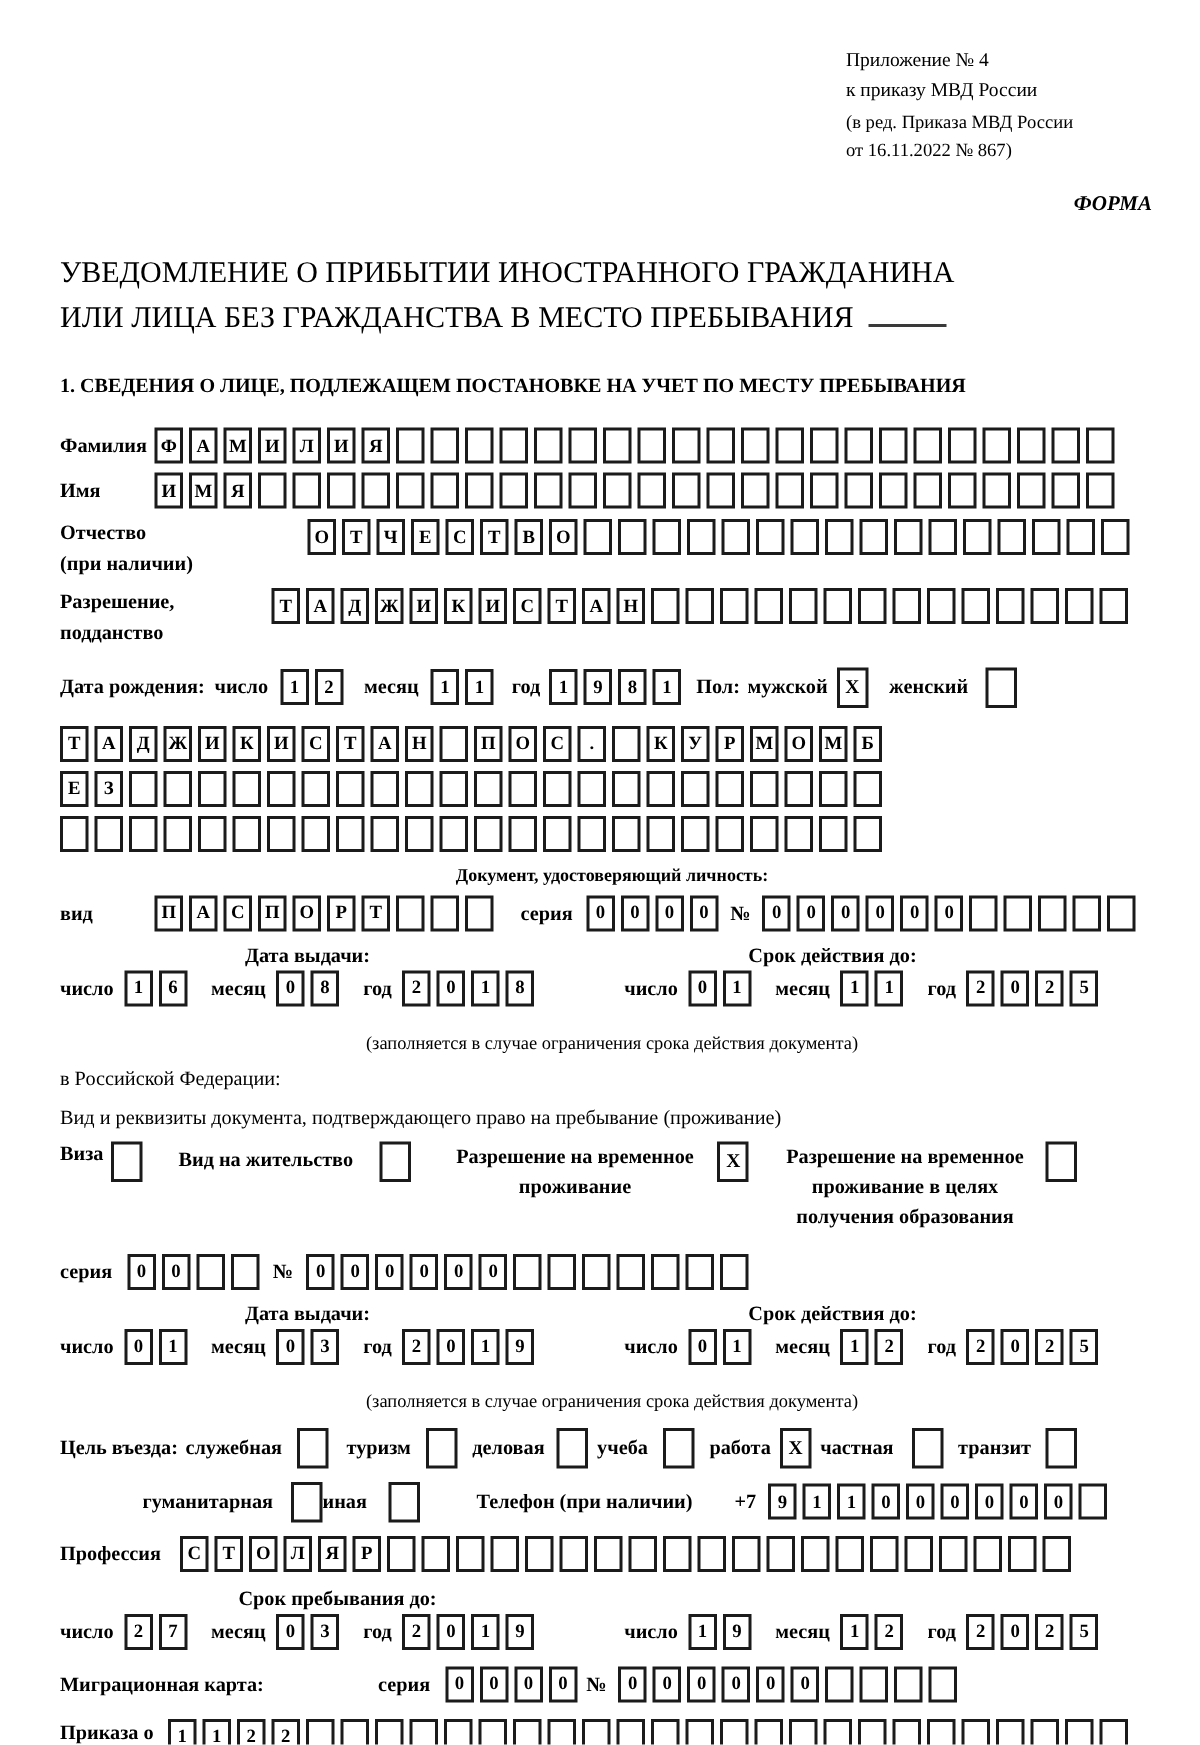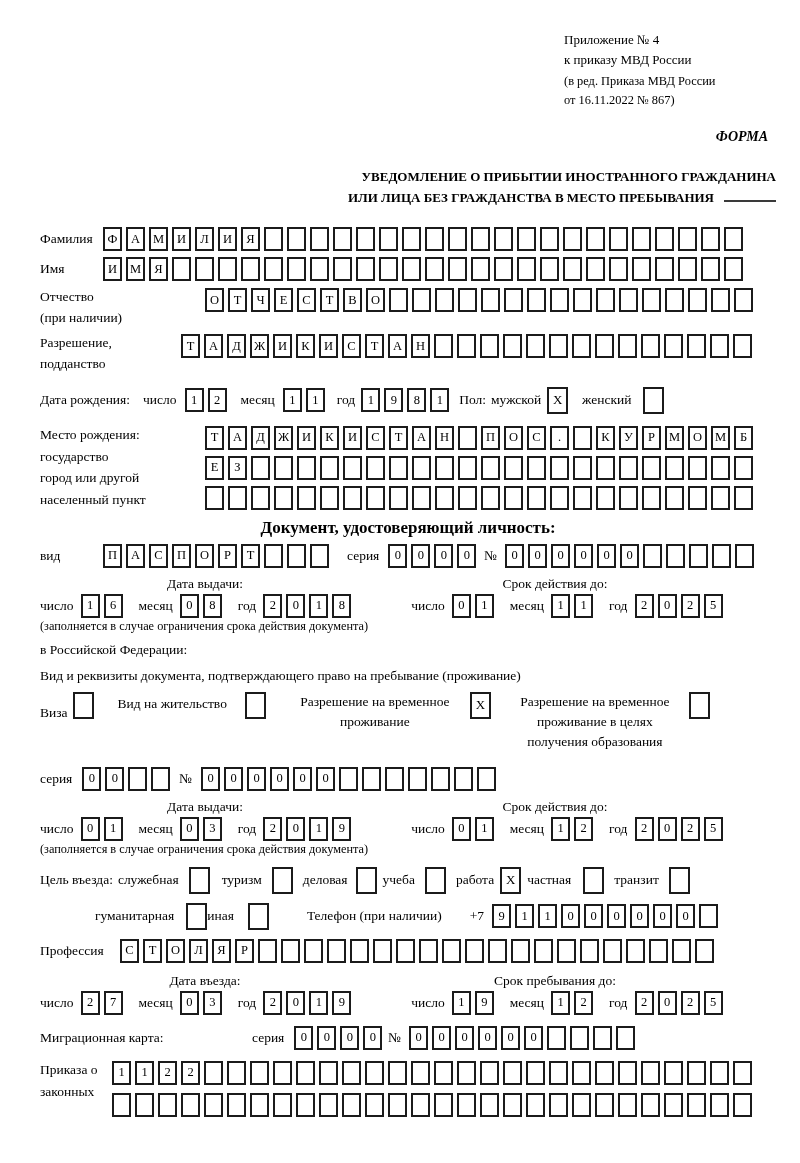--- a/index.html
+++ b/index.html
@@ -8,47 +8,47 @@
     width:800px; height:1163px;
     font-family:"Liberation Serif", serif;
     color:#000; font-size:13.5px; overflow:hidden;
   }
   .page { width:736px; padding:30px 24px 0 40px; }
 
   .appendix { margin-left:524px; font-size:13px; line-height:1.5; }
   .appendix .small { font-size:12.4px; }
   .forma { font-weight:700; font-size:14px; text-align:right; padding-right:8px; margin-top:20px;font-style:italic; }
 
-  .title { text-align:right; font-weight:700; font-size:13px; margin-top:22px; line-height:1.5; }
+  .title { text-align:left; font-weight:400; font-size:20px; margin-top:22px; line-height:1.5; }
   .blank { display:inline-block; width:52px; height:13px; border-bottom:2.5px solid #3a3a3a; margin-left:10px; }
 
   .section-h { font-weight:700; font-size:13.4px; margin-top:22px; }
 
-  .row { display:flex; align-items:flex-start; }
+  .row { display:flex; align-items:flex-start;font-weight:bold; }
   .vc { align-items:center; }
   .lbl { flex:none; line-height:1.55; }
   .t { flex:none; }
 
   .cells { display:inline-flex; flex:none; }
   .cell {
     display:inline-flex; width:15px; height:20px;
     border:2px solid #1b1b1b; margin-right:4px; flex:none;
     align-items:center; justify-content:center;
     font-size:12.5px;
   }
   .checkbox {
     display:inline-flex; width:17px; height:23px;
     border:2px solid #1b1b1b; flex:none;
     align-items:center; justify-content:center;
     font-size:13px;
   }
   .dg { display:flex; align-items:center; flex:none; }
   .dg .t { margin-right:7px; }
   .dg .gap { margin-left:12px; }
-  .note { font-size:12.3px; text-align:left; margin-top:1px; }
+  .note { font-size:12.3px; text-align:center; margin-top:17px; }
   .center-h { text-align:center; font-weight:700; }
   .optlbl { text-align:center; line-height:1.5; flex:none; }
 </style>
 </head>
 <body>
 
 <div class="page">
 
   <div class="appendix">
     <div>Приложение № 4</div>
@@ -59,20 +59,21 @@
 
   <div class="forma">ФОРМА</div>
 
   <div class="title">
     <div>УВЕДОМЛЕНИЕ О ПРИБЫТИИ ИНОСТРАННОГО ГРАЖДАНИНА</div>
     <div>
       <span>ИЛИ ЛИЦА БЕЗ ГРАЖДАНСТВА В МЕСТО ПРЕБЫВАНИЯ</span><span class="blank"></span>
     </div>
   </div>
 
+  <div class="section-h">1. СВЕДЕНИЯ О ЛИЦЕ, ПОДЛЕЖАЩЕМ ПОСТАНОВКЕ НА УЧЕТ ПО МЕСТУ ПРЕБЫВАНИЯ</div>
 
   <div class="row vc" style="margin-top:20px">
     <div class="lbl" style="width:63px">Фамилия</div>
     <div class="cells">
         <span class="cell">Ф</span>
         <span class="cell">А</span>
         <span class="cell">М</span>
         <span class="cell">И</span>
         <span class="cell">Л</span>
         <span class="cell">И</span>
@@ -222,26 +223,20 @@
         <span class="cell">1</span>
       </span>
     <span class="t" style="margin-left:6px">Пол:</span>
     <span class="t" style="margin-left:5px">мужской</span>
     <span class="checkbox" style="margin-left:6px">X</span>
     <span class="t" style="margin-left:14px">женский</span>
     <span class="checkbox" style="margin-left:12px"></span>
   </div>
 
   <div class="row" style="margin-top:10px">
-    <div class="lbl" style="width:165px; line-height:1.6">
-      <div>Место рождения:</div>
-      <div>государство</div>
-      <div>город или другой</div>
-      <div>населенный пункт</div>
-    </div>
     <div>
       <div class="cells" style="margin-top:2px">
           <span class="cell">Т</span>
           <span class="cell">А</span>
           <span class="cell">Д</span>
           <span class="cell">Ж</span>
           <span class="cell">И</span>
           <span class="cell">К</span>
           <span class="cell">И</span>
           <span class="cell">С</span>
@@ -310,21 +305,21 @@
           <span class="cell"></span>
           <span class="cell"></span>
           <span class="cell"></span>
           <span class="cell"></span>
           <span class="cell"></span>
           <span class="cell"></span>
         </div>
     </div>
   </div>
 
-  <div class="center-h" style="margin-top:4px; font-size:17px">Документ, удостоверяющий личность:</div>
+  <div class="center-h" style="margin-top:4px; font-size:12px">Документ, удостоверяющий личность:</div>
 
   <div class="row vc" style="margin-top:6px">
     <span class="t" style="width:63px">вид</span>
     <span class="cells">
         <span class="cell">П</span>
         <span class="cell">А</span>
         <span class="cell">С</span>
         <span class="cell">П</span>
         <span class="cell">О</span>
         <span class="cell">Р</span>
@@ -401,21 +396,21 @@
         </span>
     </div>
   </div>
 
   <div class="note">(заполняется в случае ограничения срока действия документа)</div>
 
   <div style="margin-top:8px">в Российской Федерации:</div>
   <div style="margin-top:10px">Вид и реквизиты документа, подтверждающего право на пребывание (проживание)</div>
 
   <div class="row" style="margin-top:8px">
-    <span class="t" style="margin-top:13px">Виза</span>
+    <span class="t" style="margin-top:0">Виза</span>
     <span class="checkbox" style="margin-left:5px"></span>
     <span class="t" style="margin:4px 0 0 24px">Вид на жительство</span>
     <span class="checkbox" style="margin-left:18px"></span>
     <div class="optlbl" style="width:170px; margin-left:24px">Разрешение на временное проживание</div>
     <span class="checkbox" style="margin-left:10px">X</span>
     <div class="optlbl" style="width:172px; margin-left:18px">Разрешение на временное проживание в целях получения образования</div>
     <span class="checkbox" style="margin-left:8px"></span>
   </div>
 
   <div class="row vc" style="margin-top:14px">
@@ -557,21 +552,20 @@
         <span class="cell"></span>
         <span class="cell"></span>
         <span class="cell"></span>
         <span class="cell"></span>
         <span class="cell"></span>
         <span class="cell"></span>
       </span>
   </div>
 
   <div class="row" style="margin-top:10px">
-    <div style="width:330px; text-align:center">Дата въезда:</div>
     <div style="width:370px; text-align:center">Срок пребывания до:</div>
   </div>
 
   <div class="row vc" style="margin-top:2px">
     <div class="dg">
       <span class="t">число</span>
       <span class="cells">
           <span class="cell">2</span>
           <span class="cell">7</span>
         </span>

